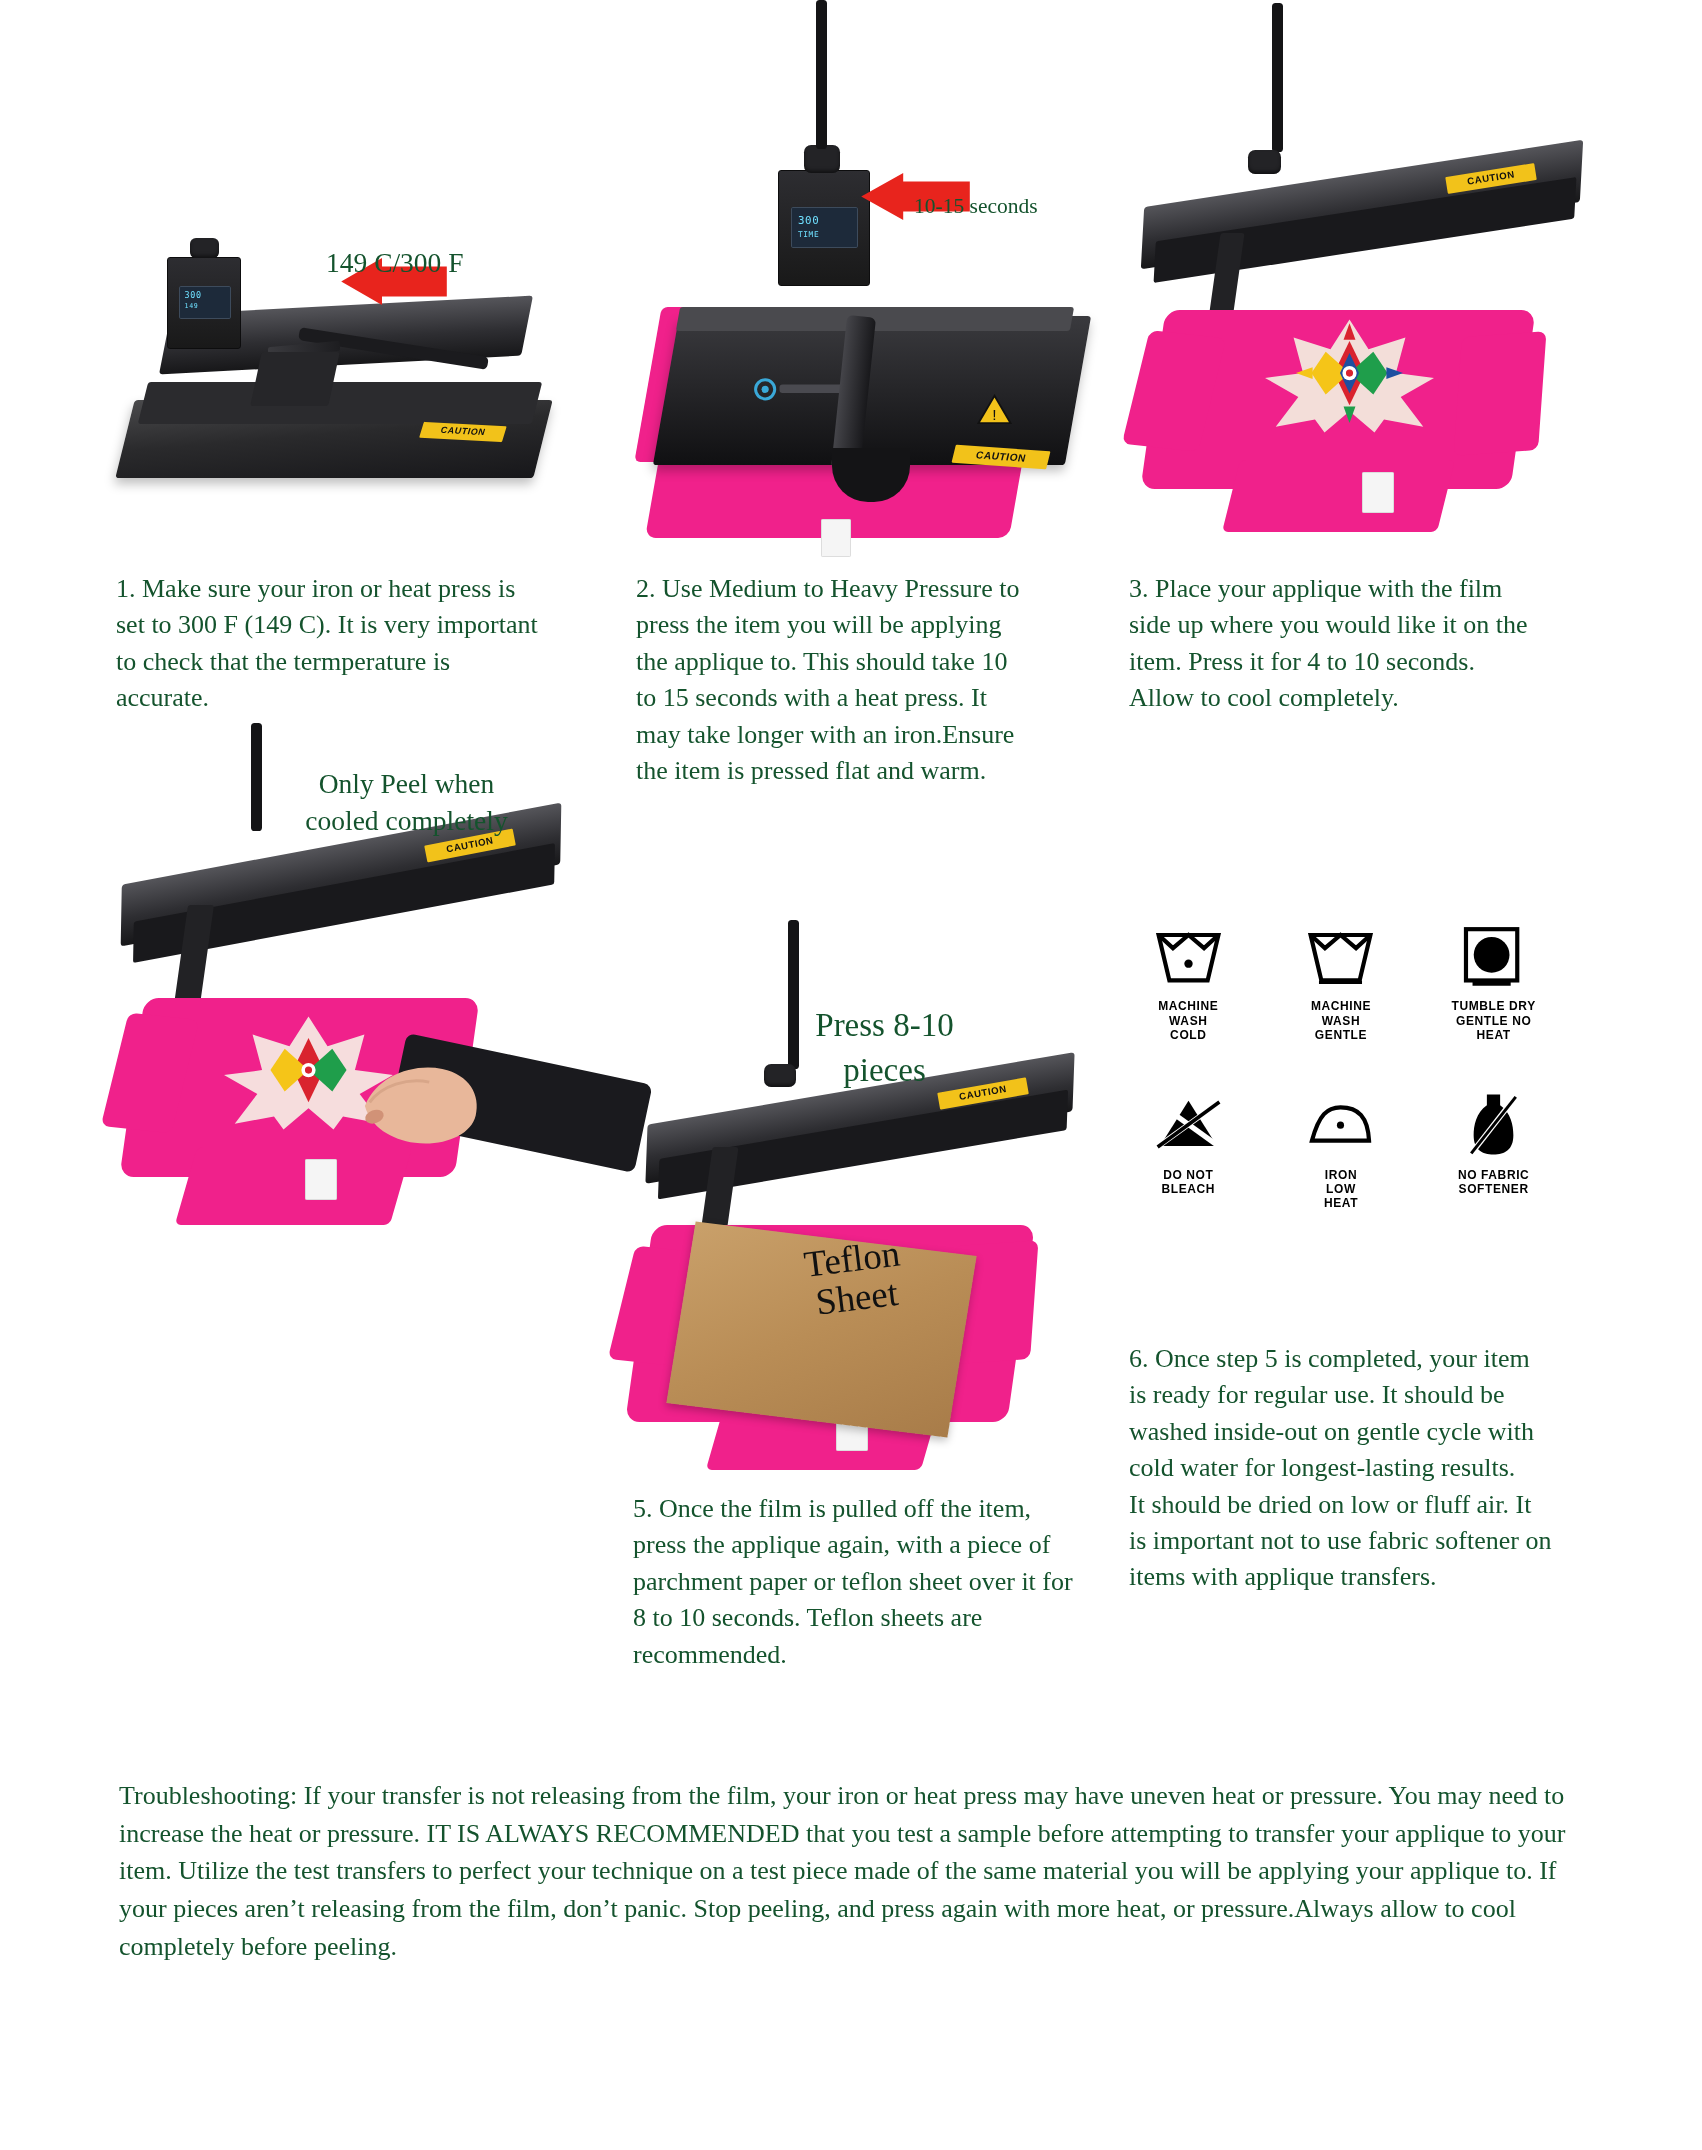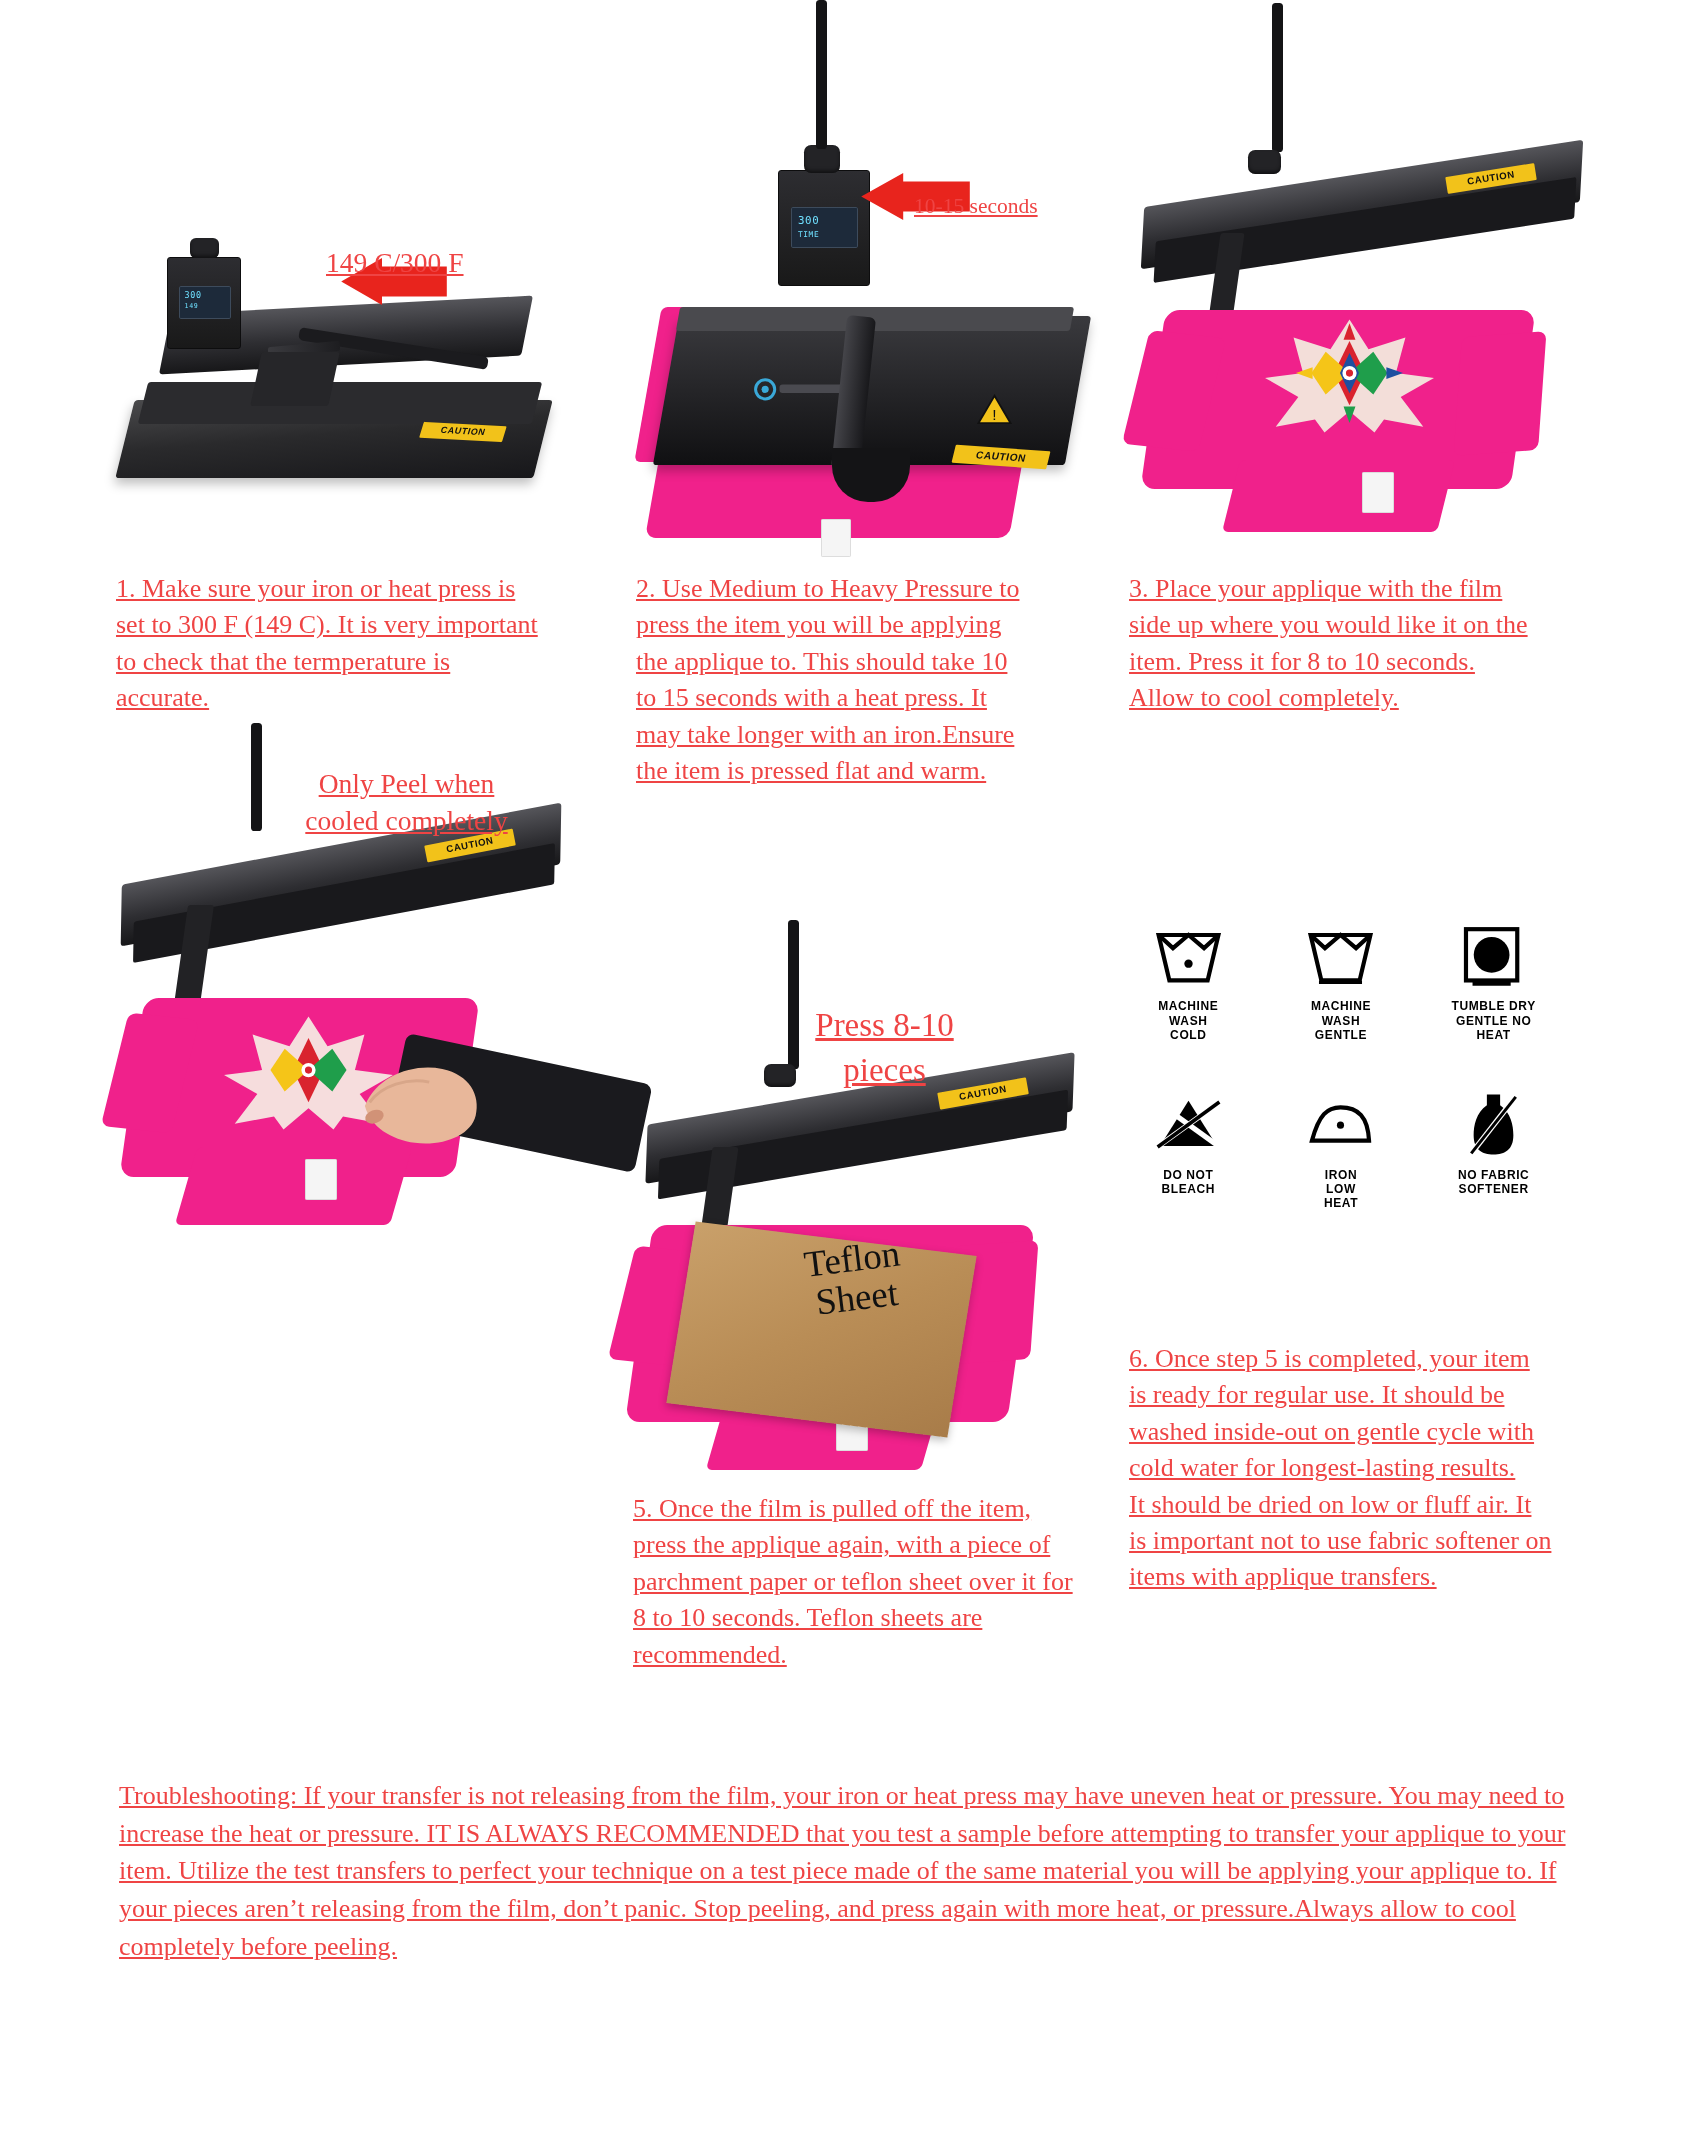--- a/index.html
+++ b/index.html
@@ -20,22 +20,21 @@
     position: absolute;
     inset: 0;
   }
 
   
   .abs { position: absolute; }
   .txt {
     font-family: "Liberation Serif", serif;
     font-size: 26px;
     line-height: 1.40;
-    color: #ef4444;
-    text-decoration: underline;
+    color: #14532d;
   }
   .center { text-align: center; }
 
   
   .press { position: absolute; }
 
   .press .base {
     position: absolute;
     background: linear-gradient(175deg, #4a4a4c 0%, #2a2a2c 45%, #17171a 100%);
     border-radius: 3.6px;
@@ -414,21 +413,21 @@
       </div>
       <div class="cap">NO FABRIC
 SOFTENER</div>
     </div>
   </div>
 
   <div class="para txt" style="left:116px; top:571px; width:430px;">1. Make sure your iron or heat press is set to 300 F (149 C). It is very important to check that the termperature is accurate.</div>
 
   <div class="para txt" style="left:636px; top:571px; width:388px;">2. Use Medium to Heavy Pressure to press the item you will be applying the applique to. This should take 10 to 15 seconds with a heat press. It may take longer with an iron.Ensure the item is pressed flat and warm.</div>
 
-  <div class="para txt" style="left:1129px; top:571px; width:406px;">3. Place your applique with the film side up where you would like it on the item. Press it for 8 to 10 seconds. Allow to cool completely.</div>
+  <div class="para txt" style="left:1129px; top:571px; width:406px;">3. Place your applique with the film side up where you would like it on the item. Press it for 4 to 10 seconds. Allow to cool completely.</div>
 
 
   <div class="para txt" style="left:633px; top:1491px; width:454px;">5. Once the film is pulled off the item, press the applique again, with a piece of parchment paper or teflon sheet over it for 8 to 10 seconds. Teflon sheets are recommended.</div>
 
   <div class="para txt" style="left:1129px; top:1341px; width:424px; white-space:pre-line;">6. Once step 5 is completed, your item is ready for regular use. It should be washed inside-out on gentle cycle with cold water for longest-lasting results.
 It should be dried on low or fluff air. It is important not to use fabric softener on items with applique transfers.</div>
 
   <div class="para txt" style="left:119px; top:1777px; width:1464px; line-height:1.45;">Troubleshooting: If your transfer is not releasing from the film, your iron or heat press may have uneven heat or pressure. You may need to increase the heat or pressure. IT IS ALWAYS RECOMMENDED that you test a sample before attempting to transfer your applique to your item. Utilize the test transfers to perfect your technique on a test piece made of the same material you will be applying your applique to. If your pieces aren’t releasing from the film, don’t panic. Stop peeling, and press again with more heat, or pressure.Always allow to cool completely before peeling.</div>
 
 </div>

